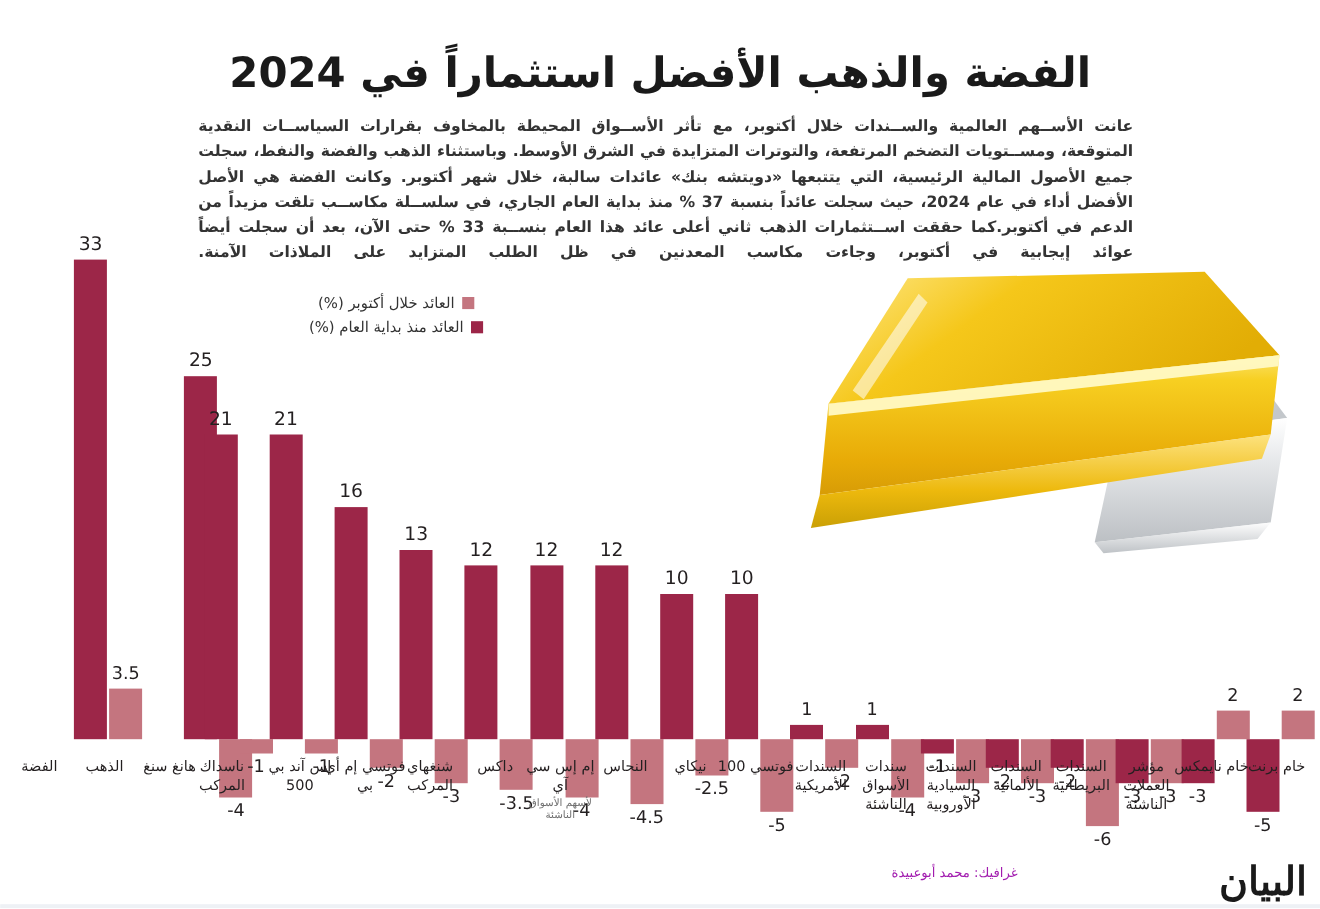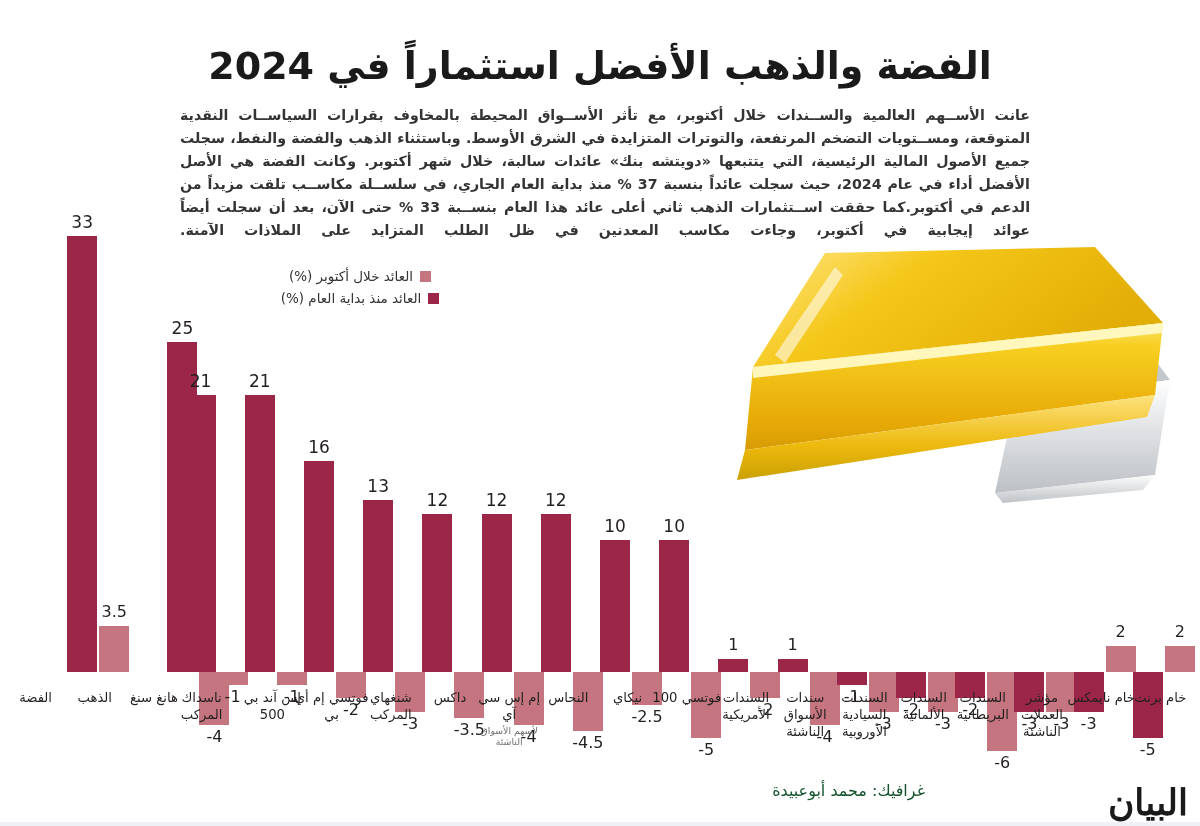--- a/index.html
+++ b/index.html
@@ -75,21 +75,21 @@
     direction:rtl;text-align:center;
     font-size:13.2px;line-height:1.28;color:#231f20;
   }
   .xlab .sub{
     display:block;font-size:9.4px;color:#6f6f6f;line-height:1.2;margin-top:1px;
   }
 
   
   .credit{
     position:absolute;right:275px;bottom:26px;
-    direction:rtl;font-size:16px;color:#14532d;white-space:nowrap;
+    direction:rtl;font-size:12px;color:#a21caf;white-space:nowrap;
   }
   .logo{
     position:absolute;right:12px;bottom:6px;
     direction:rtl;font-size:36px;color:#1a1a1a;font-weight:bold;
     font-family:"DejaVu Serif","Liberation Serif",serif;
     line-height:1;
   }
   .baseline-rule{
     position:absolute;left:0;bottom:0;width:1200px;height:4px;
     background:#eef1f5;

